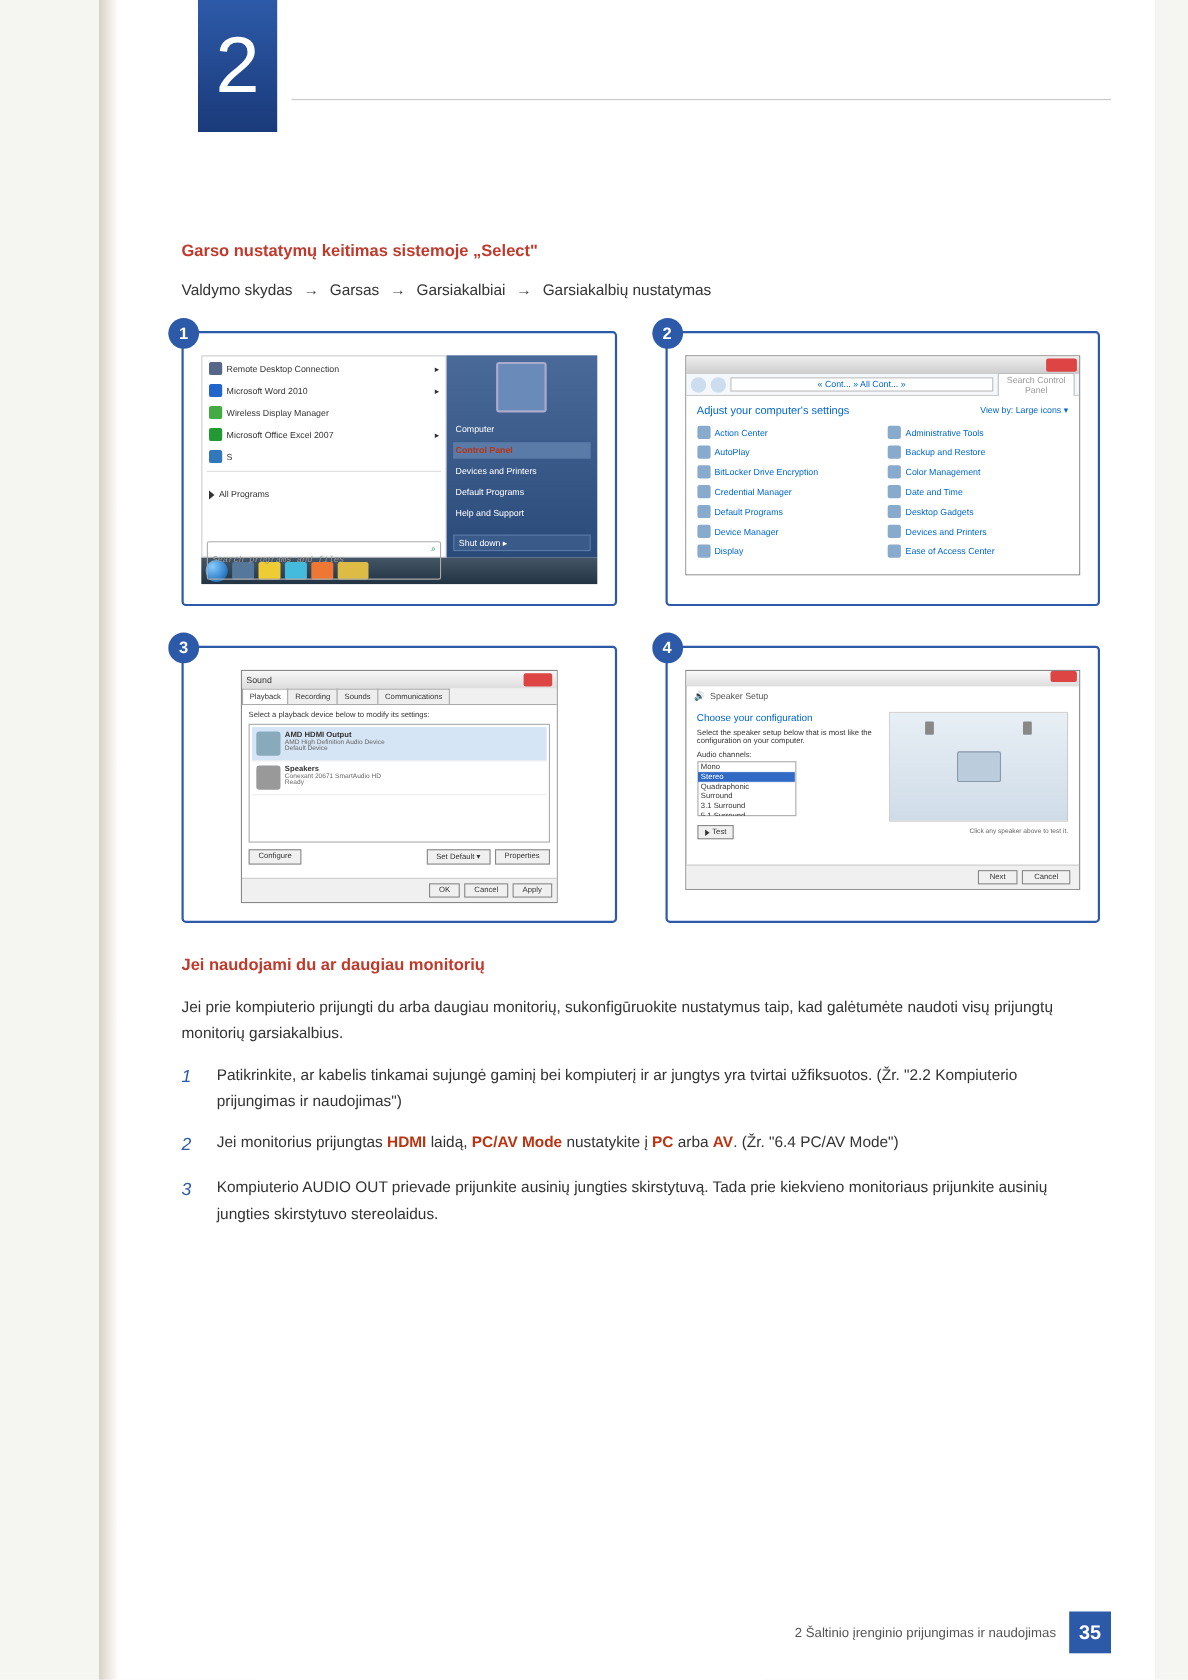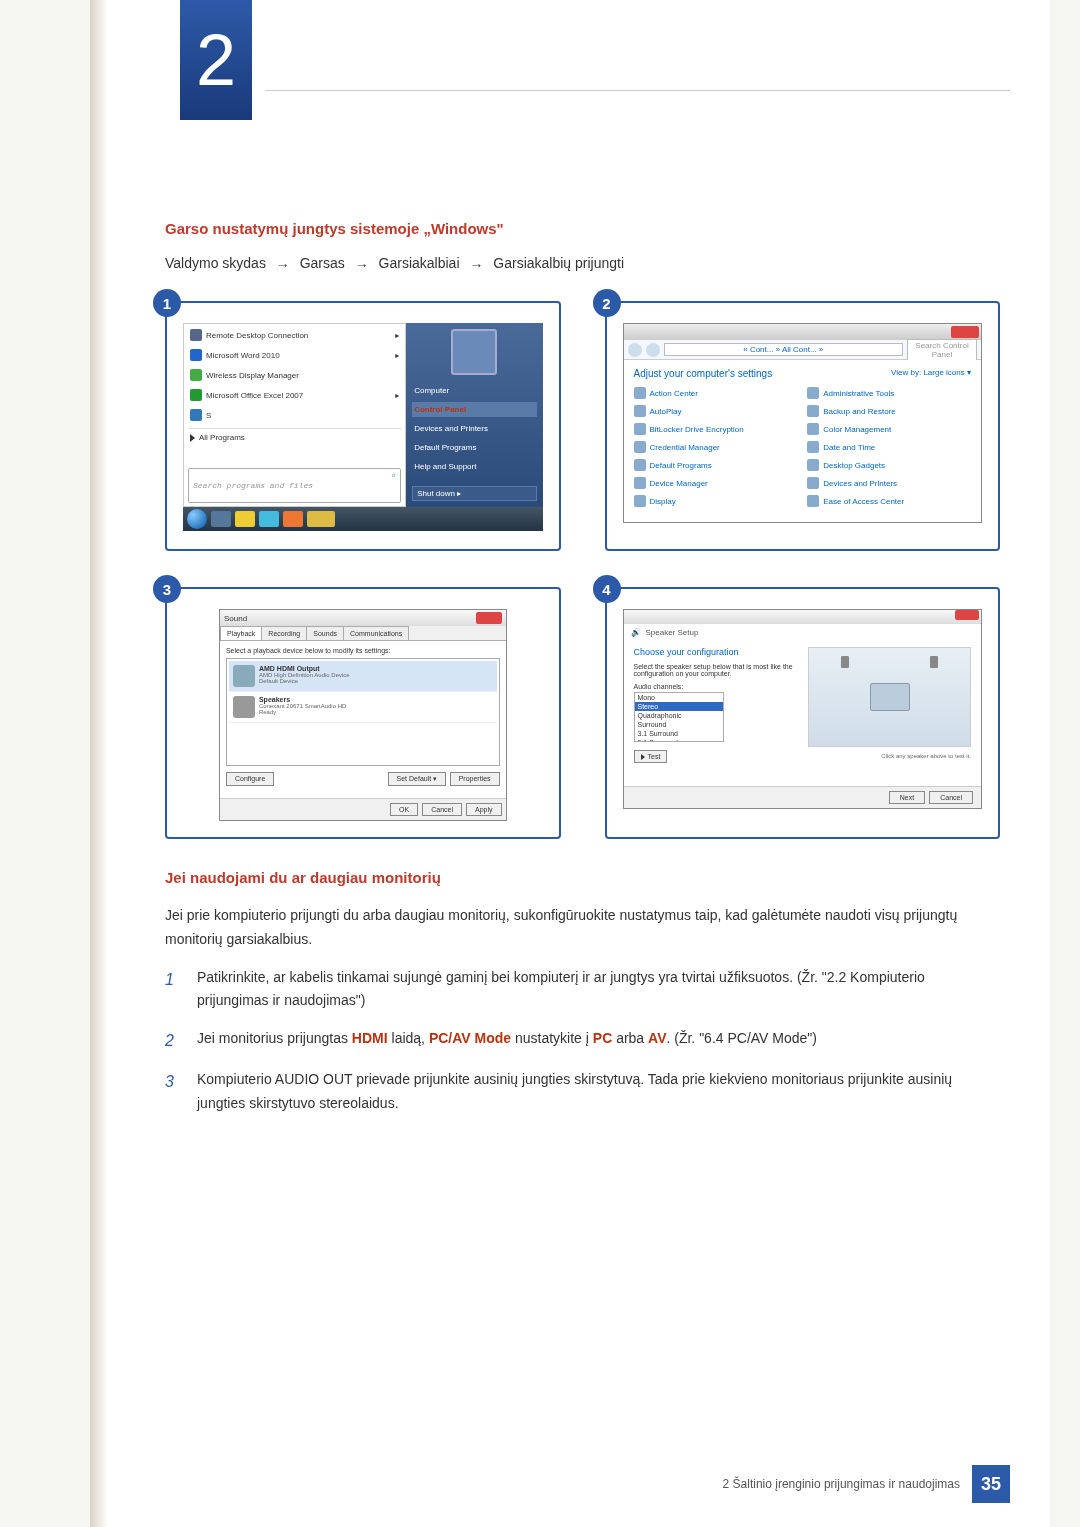--- a/index.html
+++ b/index.html
@@ -107,21 +107,21 @@
     display: flex;
     align-items: center;
     justify-content: center;
   }
 
   
   .s1 { display: flex; width: 100%; font-size: 8px; background:#fff; height: 184px;}
   .s1-left { flex: 1.2; border:1px solid #ccc; padding: 4px; display:flex; flex-direction:column; gap:6px; background:#fff;}
   .s1-item { display:flex; align-items:center; gap:4px; color:#333; padding: 1px 2px;}
   .s1-icon { width:12px; height:12px; background:#568; border-radius:2px; flex-shrink:0;}
-  .s1-all { border-top:1px solid #ddd; margin-top:auto; padding:4px 2px; display:flex; align-items:center; gap:4px;}
+  .s1-all { border-top:1px solid #ddd; margin-top:auto; padding:16px 2px; display:flex; align-items:center; gap:4px;}
   .s1-all .tri { width:0; height:0; border-top:4px solid transparent; border-bottom:4px solid transparent; border-left:5px solid #333;}
   .s1-search { border:1px solid #aaa; border-radius:2px; padding:12px 4px; color:#999; font-style:italic; margin-top:16px; position:relative;font-family:Liberation Mono, monospace;}
   .s1-search .mag { position:absolute; right:4px; top:2px; color:#4a7;}
   .s1-right { flex: 0.7; background:#3a5a8a; background:linear-gradient(to bottom,#4a6a9a,#2a4a7a); padding: 6px; display:flex; flex-direction:column; gap:4px;}
   .s1-right .av { width:46px; height:46px; background:#6a8aba; border:2px solid #aac; border-radius:3px; align-self:center; margin-bottom:4px;}
   .s1-r-item { color:#fff; padding:3px 2px; font-size:8px;}
   .s1-r-item.hl { background:#5a7aa8;}
   .s1-shut { display:flex; align-items:flex-start; gap:2px; margin-top:auto; background:#3a5a8a; border:1px solid #5a7aa8; padding:2px 4px; color:#fff; font-size:8px;}
   .s1-taskbar { height:24px; background:linear-gradient(to bottom,#456,#234); display:flex; align-items:center; gap:4px; padding:0 4px;}
   .s1-tb-btn { width:20px; height:16px; background:#579; border-radius:2px;}
@@ -219,30 +219,30 @@
 </style>
 </head>
 <body>
 
 <div class="left-edge"></div>
 <div class="page">
   <div class="chapter-badge">2</div>
   <div class="hr-top"></div>
 
   <div class="content">
-    <div class="subheading">Garso nustatymų jungtys sistemoje „Windows"</div>
+    <div class="subheading">Garso nustatymų keitimas sistemoje „Select"</div>
 
     <div class="path-line">
       <span>Valdymo skydas</span>
       <span class="arrow">→</span>
       <span>Garsas</span>
       <span class="arrow">→</span>
       <span>Garsiakalbiai</span>
       <span class="arrow">→</span>
-      <span>Garsiakalbių prijungti</span>
+      <span>Garsiakalbių nustatymas</span>
     </div>
 
     <div class="grid">
 
       <div class="shot-box">
         <div class="badge-num">1</div>
         <div style="display:flex; flex-direction:column;">
           <div class="s1">
             <div class="s1-left">
               <div class="s1-item">

